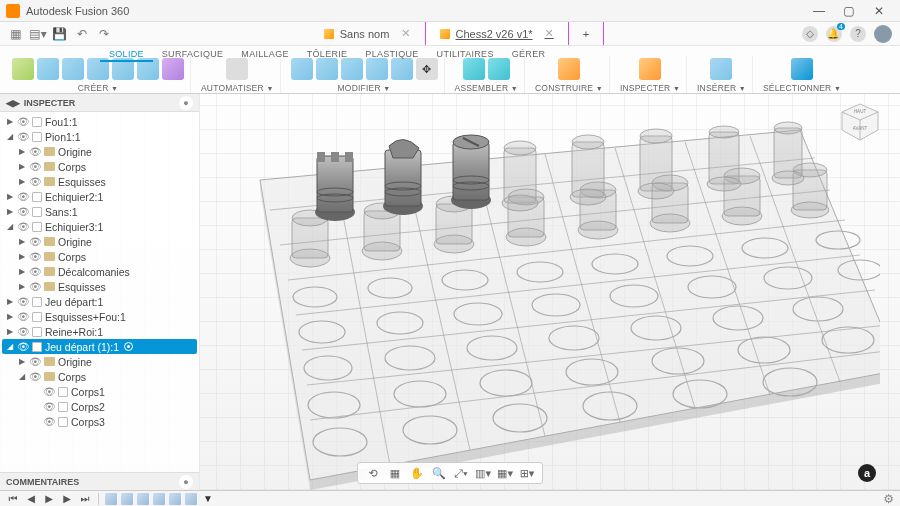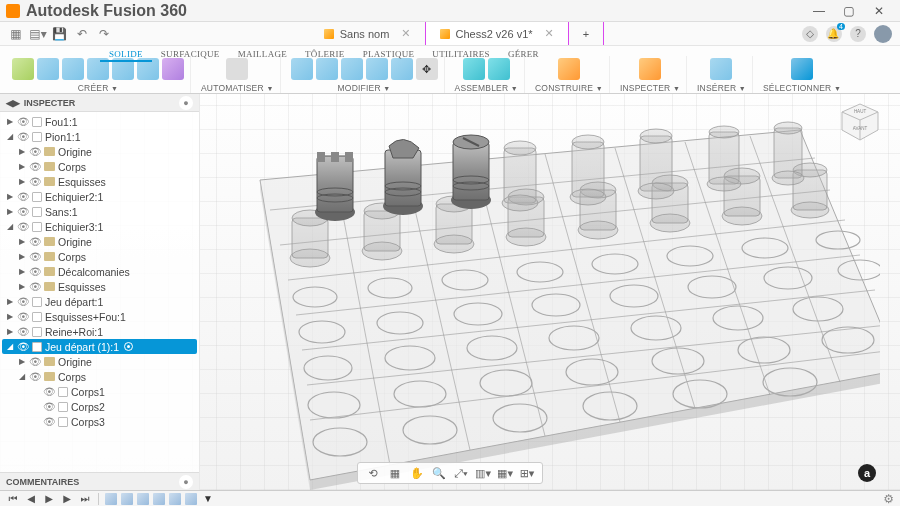--- a/index.html
+++ b/index.html
@@ -1,42 +1,42 @@
 <!DOCTYPE html>
 <html><head>
 <meta charset="utf-8">
 <style>
   * { box-sizing: border-box; margin: 0; padding: 0; font-family: "Segoe UI", Arial, sans-serif; }
   body { width: 900px; height: 506px; background: #fff; overflow: hidden; font-size: 11px; color: #333; position: relative; }
 
   
   .titlebar { height: 22px; background: #f5f5f5; display: flex; align-items: center; padding: 0 6px; border-bottom: 1px solid #ddd; }
   .titlebar .app-icon { width: 14px; height: 14px; background: #ff8800; border-radius: 2px; margin-right: 6px; }
-  .titlebar .title { flex: 1; font-size: 16px; color: #555; font-weight: bold; }
+  .titlebar .title { flex: 1; font-size: 11px; color: #555; }
   .win-btn { width: 30px; height: 20px; display: flex; align-items: center; justify-content: center; font-size: 12px; color: #555; }
 
   
   .tabrow { height: 24px; background: #fafafa; display: flex; align-items: stretch; border-bottom: 1px solid #e5e5e5; }
   .qat { display: flex; align-items: center; gap: 6px; padding: 0 8px; }
   .qat-btn { width: 16px; height: 16px; display: flex; align-items: center; justify-content: center; color: #777; font-size: 12px; }
   .tabs { display: flex; flex: 1; justify-content: center; }
   .tab { display: flex; align-items: center; padding: 0 14px; gap: 6px; font-size: 11px; color: #555; border-right: 1px solid #d946ef; position: relative; }
   .tab .cube { width: 10px; height: 10px; background: linear-gradient(135deg,#ffcc66,#ff9900); border-radius: 1px; }
-  .tab.active { background: #fff; }
+  .tab.active { background: #fff; text-decoration: underline; }
   .tab .close { font-size: 11px; color: #aaa; margin-left: 6px; }
   .tabrow .right { display: flex; align-items: center; gap: 8px; padding: 0 8px; }
   .circ { width: 16px; height: 16px; border-radius: 50%; background: #ddd; display:flex;align-items:center;justify-content:center;font-size:10px;color:#666; }
   .avatar { width: 18px; height: 18px; border-radius: 50%; background: #8899aa; }
 
   
   .ribbon { height: 48px; background: #fdfdfd; border-bottom: 1px solid #d0d0d0; display: flex; }
   .ribbon-left { width: 100px; display: flex; align-items: center; justify-content: center; border-right: 1px solid #eee; }
   .concept-btn { font-size: 10px; font-weight: 600; color: #444; padding: 2px 4px; }
   .ribbon-tabs { display:flex; height:16px; font-size:9px; position:absolute; top:46px; left:100px; }
-  .ribtab { padding: 0 9px; color:#666; text-transform:uppercase; letter-spacing:.3px; line-height:16px;font-family:Liberation Serif, serif; }
+  .ribtab { padding: 0 9px; color:#666; text-transform:uppercase; letter-spacing:.3px; line-height:16px; }
   .ribtab.active { color:#0696D7; border-bottom:2px solid #0696D7; }
   .ribbon-body { flex:1; display:flex; align-items:flex-end; padding: 14px 6px 0 6px; gap:4px; }
   .rgroup { display:flex; flex-direction:column; align-items:center; padding:0 6px; border-right:1px solid #eee; }
   .rgroup:last-child { border-right:none; }
   .ricons { display:flex; gap:3px; align-items:center; height:26px; }
   .ricon { width:22px; height:22px; border-radius:3px; display:flex;align-items:center;justify-content:center; }
   .ricon.box { background: linear-gradient(135deg,#a8d8f0,#7ec4e8); }
   .ricon.sketch { background: linear-gradient(135deg,#d0e8a0,#a8d060); }
   .ricon.purple { background: linear-gradient(135deg,#d8b0f0,#b080e0); }
   .ricon.orange { background: linear-gradient(135deg,#ffcc80,#ff9933); }

